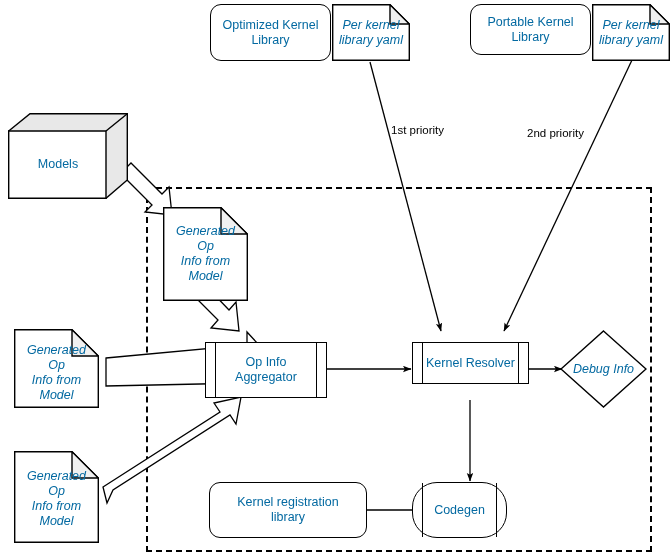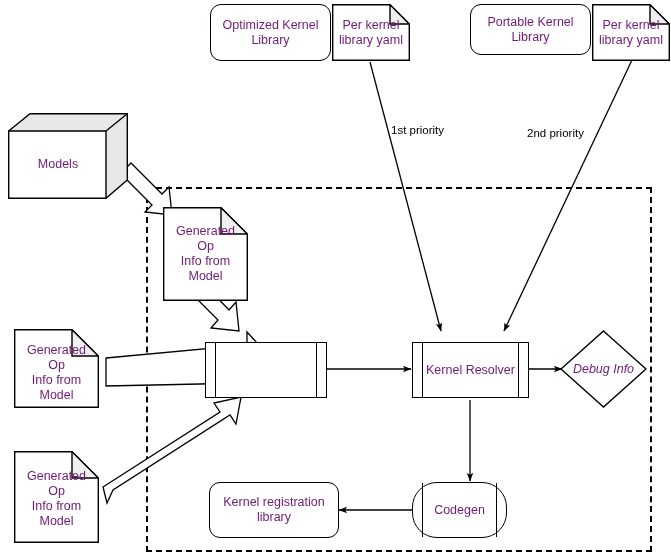--- a/index.html
+++ b/index.html
@@ -24,21 +24,21 @@
     height: 552px;
     pointer-events: none;
   }
   .node {
     position: absolute;
     box-sizing: border-box;
     display: flex;
     align-items: center;
     justify-content: center;
     text-align: center;
-    color: #701a75;
+    color: #0369a1;
     font-size: 12.5px;
     line-height: 15px;
   }
   .node .label {
     display: block;
     white-space: pre-line;
     padding: 0 4px;
   }
   
   .rrect {
@@ -56,20 +56,21 @@
     top: 0;
     bottom: 0;
     width: 0;
     border-left: 1.4px solid #000;
   }
   .process .rule.l { left: 9px; }
   .process .rule.r { right: 9px; }
   
   .note {
     background: #fff;
+    font-style: italic;
   }
   .note .note-svg {
     position: absolute;
     left: 0; top: 0;
     width: 100%;
     height: 100%;
   }
   .note .label {
     position: relative;
     z-index: 2;
@@ -232,39 +233,41 @@
       <path d="M58,0.7 L84.3,27 L58,27 z" fill="#f0f0f0" stroke="#000" stroke-width="1.4"></path>
     </svg>
     <span class="label" style="margin-top:4px;">Generated Op
 Info from
 Model</span>
   </div>
 
   <div class="node process" style="left:205px; top:342px; width:122px; height:56px;">
     <span class="rule l"></span>
     <span class="rule r"></span>
-  </div>
-
-  <div class="node process" style="left:412px; top:342px; width:117px; height:56px;">
+    <span class="label">Op Info
+Aggregator</span>
+  </div>
+
+  <div class="node process" style="left:412px; top:342px; width:117px; height:42px;">
     <span class="rule l"></span>
     <span class="rule r"></span>
     <span class="label">Kernel Resolver</span>
   </div>
 
   <div class="node diamond" style="left:560px; top:330px; width:87px; height:78px;font-style:italic;">
     <svg class="dia-svg" viewBox="0 0 87 78" preserveAspectRatio="none">
       <path d="M43.5,1 L86,39 L43.5,77 L1,39 z" fill="#ffffff" stroke="#000" stroke-width="1.4" stroke-linejoin="miter"></path>
     </svg>
     <span class="label">Debug Info</span>
   </div>
 
   <div class="node process" style="left:412px; top:482px; width:95px; height:56px;border-radius:25px;">
     <span class="rule l"></span>
     <span class="rule r"></span>
     <span class="label">Codegen</span>
   </div>
 
-  <div class="node rrect" style="left:209px; top:482px; width:130px; height:56px;">
+  <div class="node rrect" style="left:209px; top:482px; width:158px; height:56px;">
     <span class="label">Kernel registration
 library</span>
   </div>
 
 </div>
 
 </body></html>

